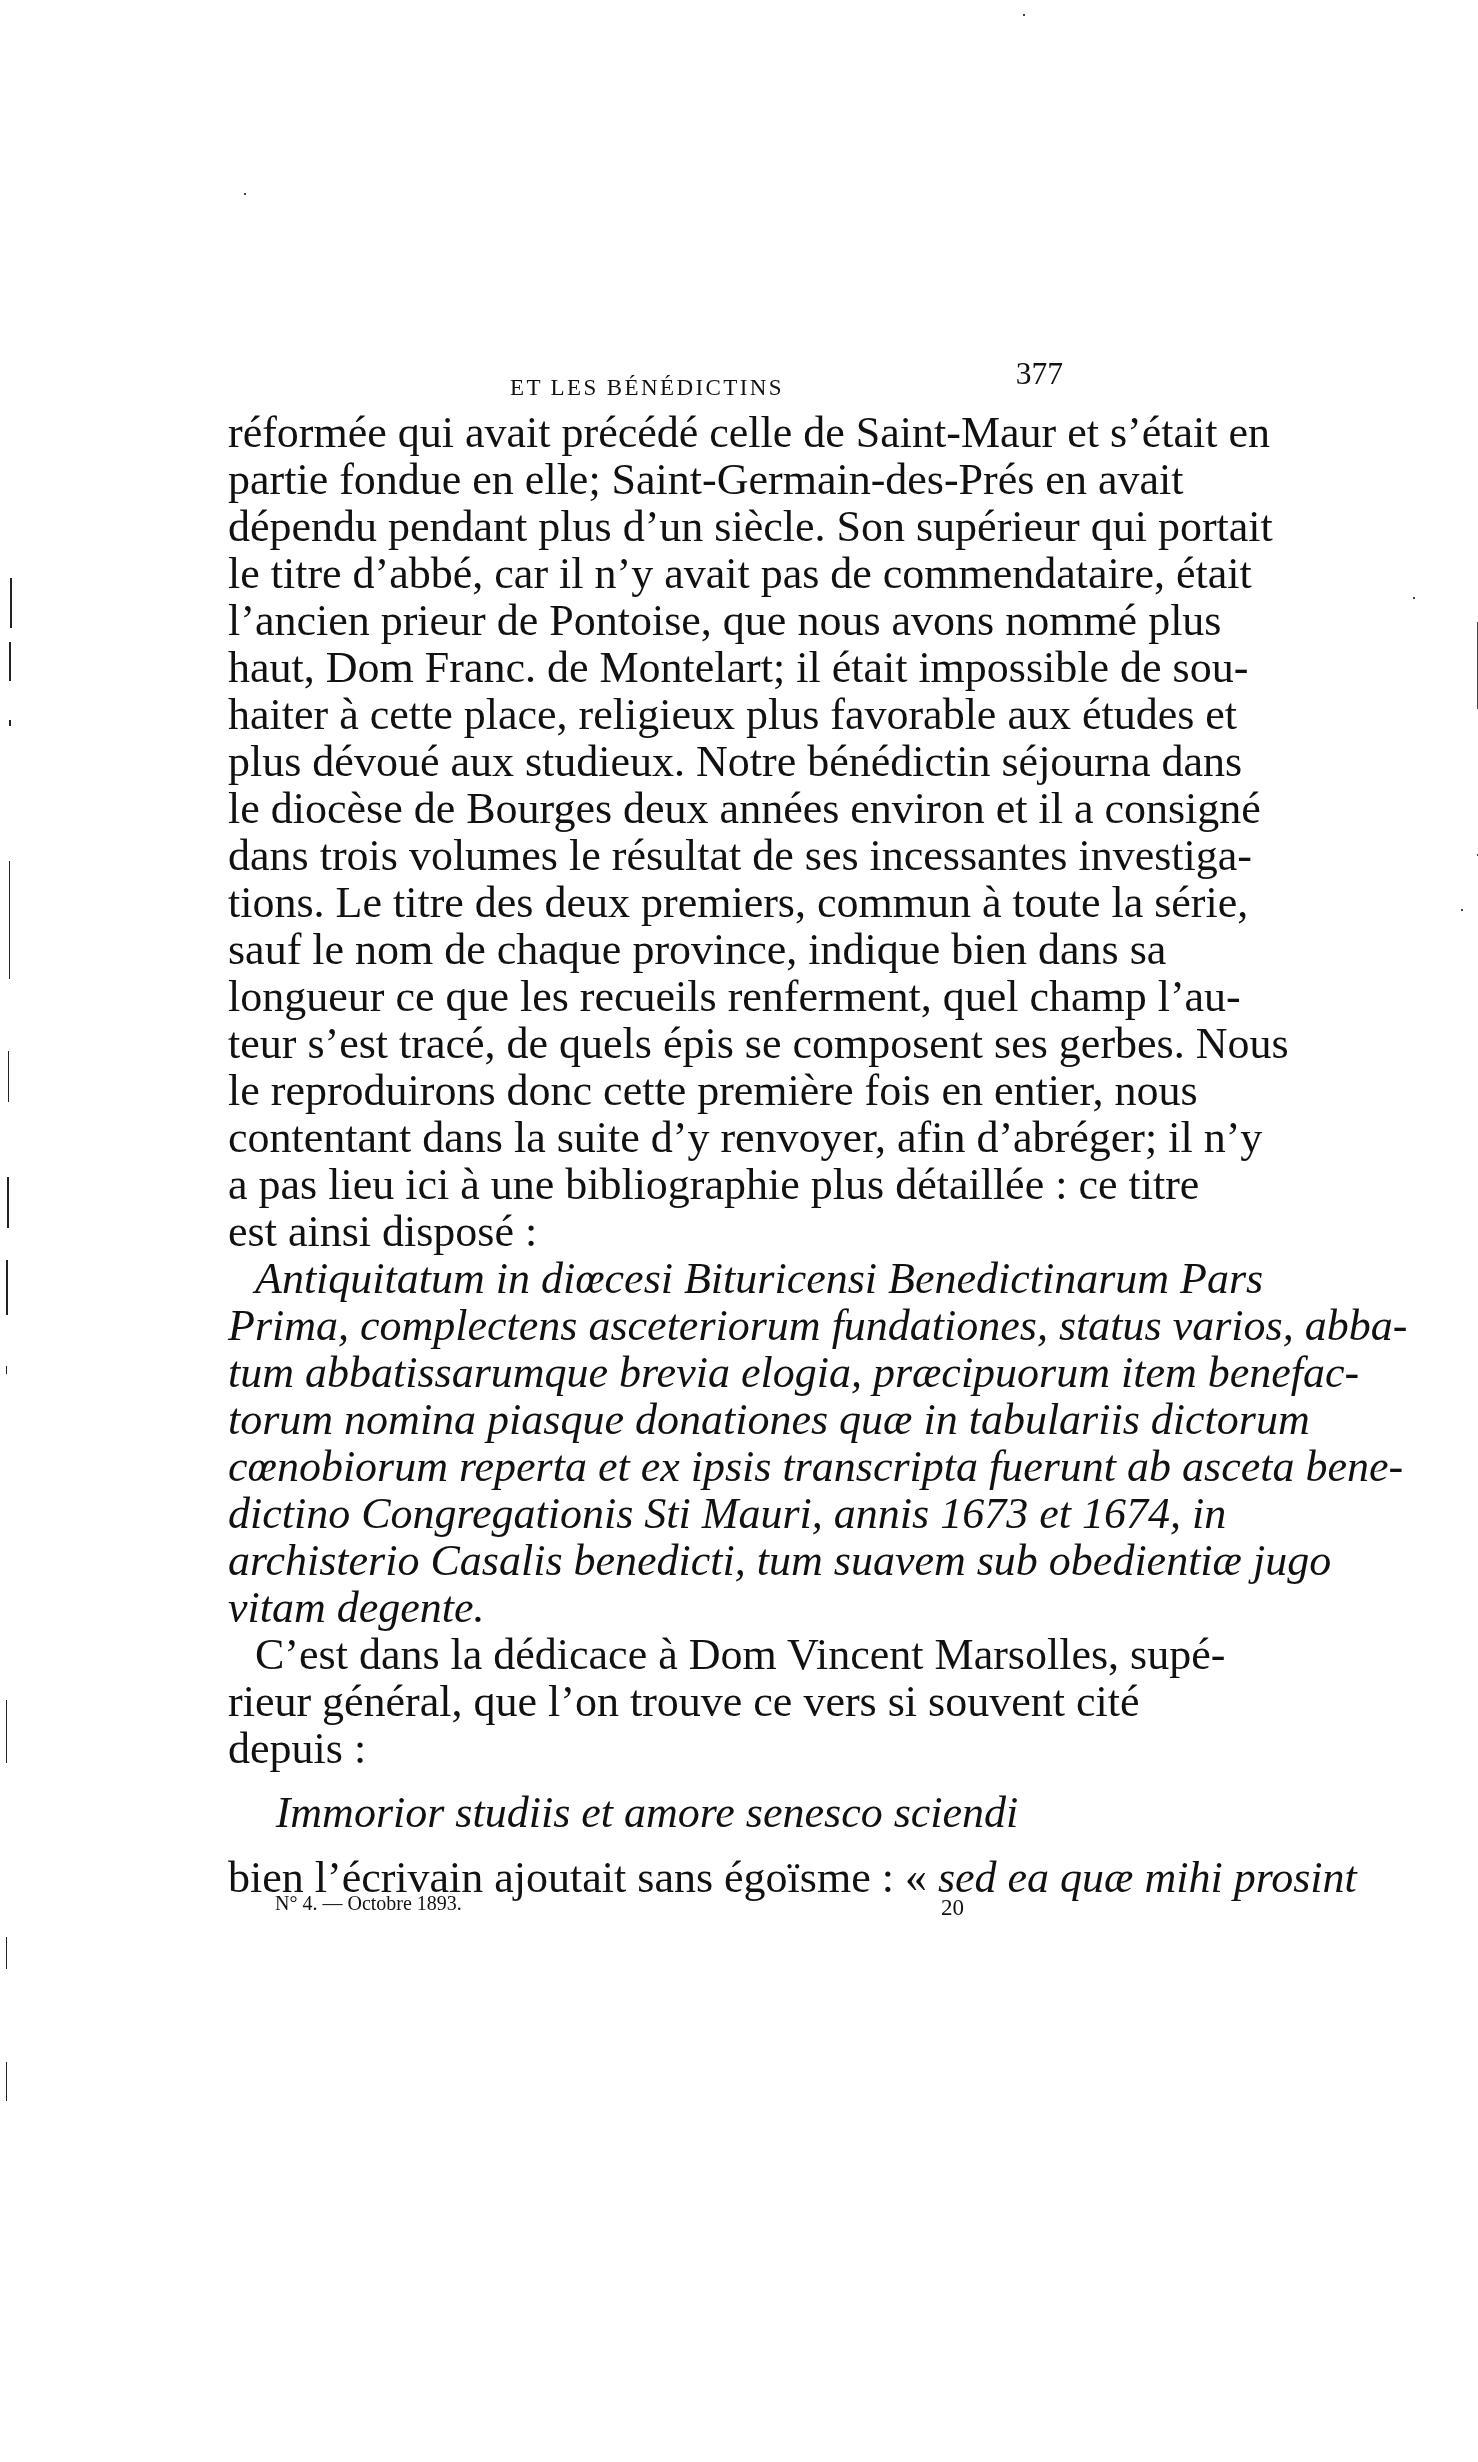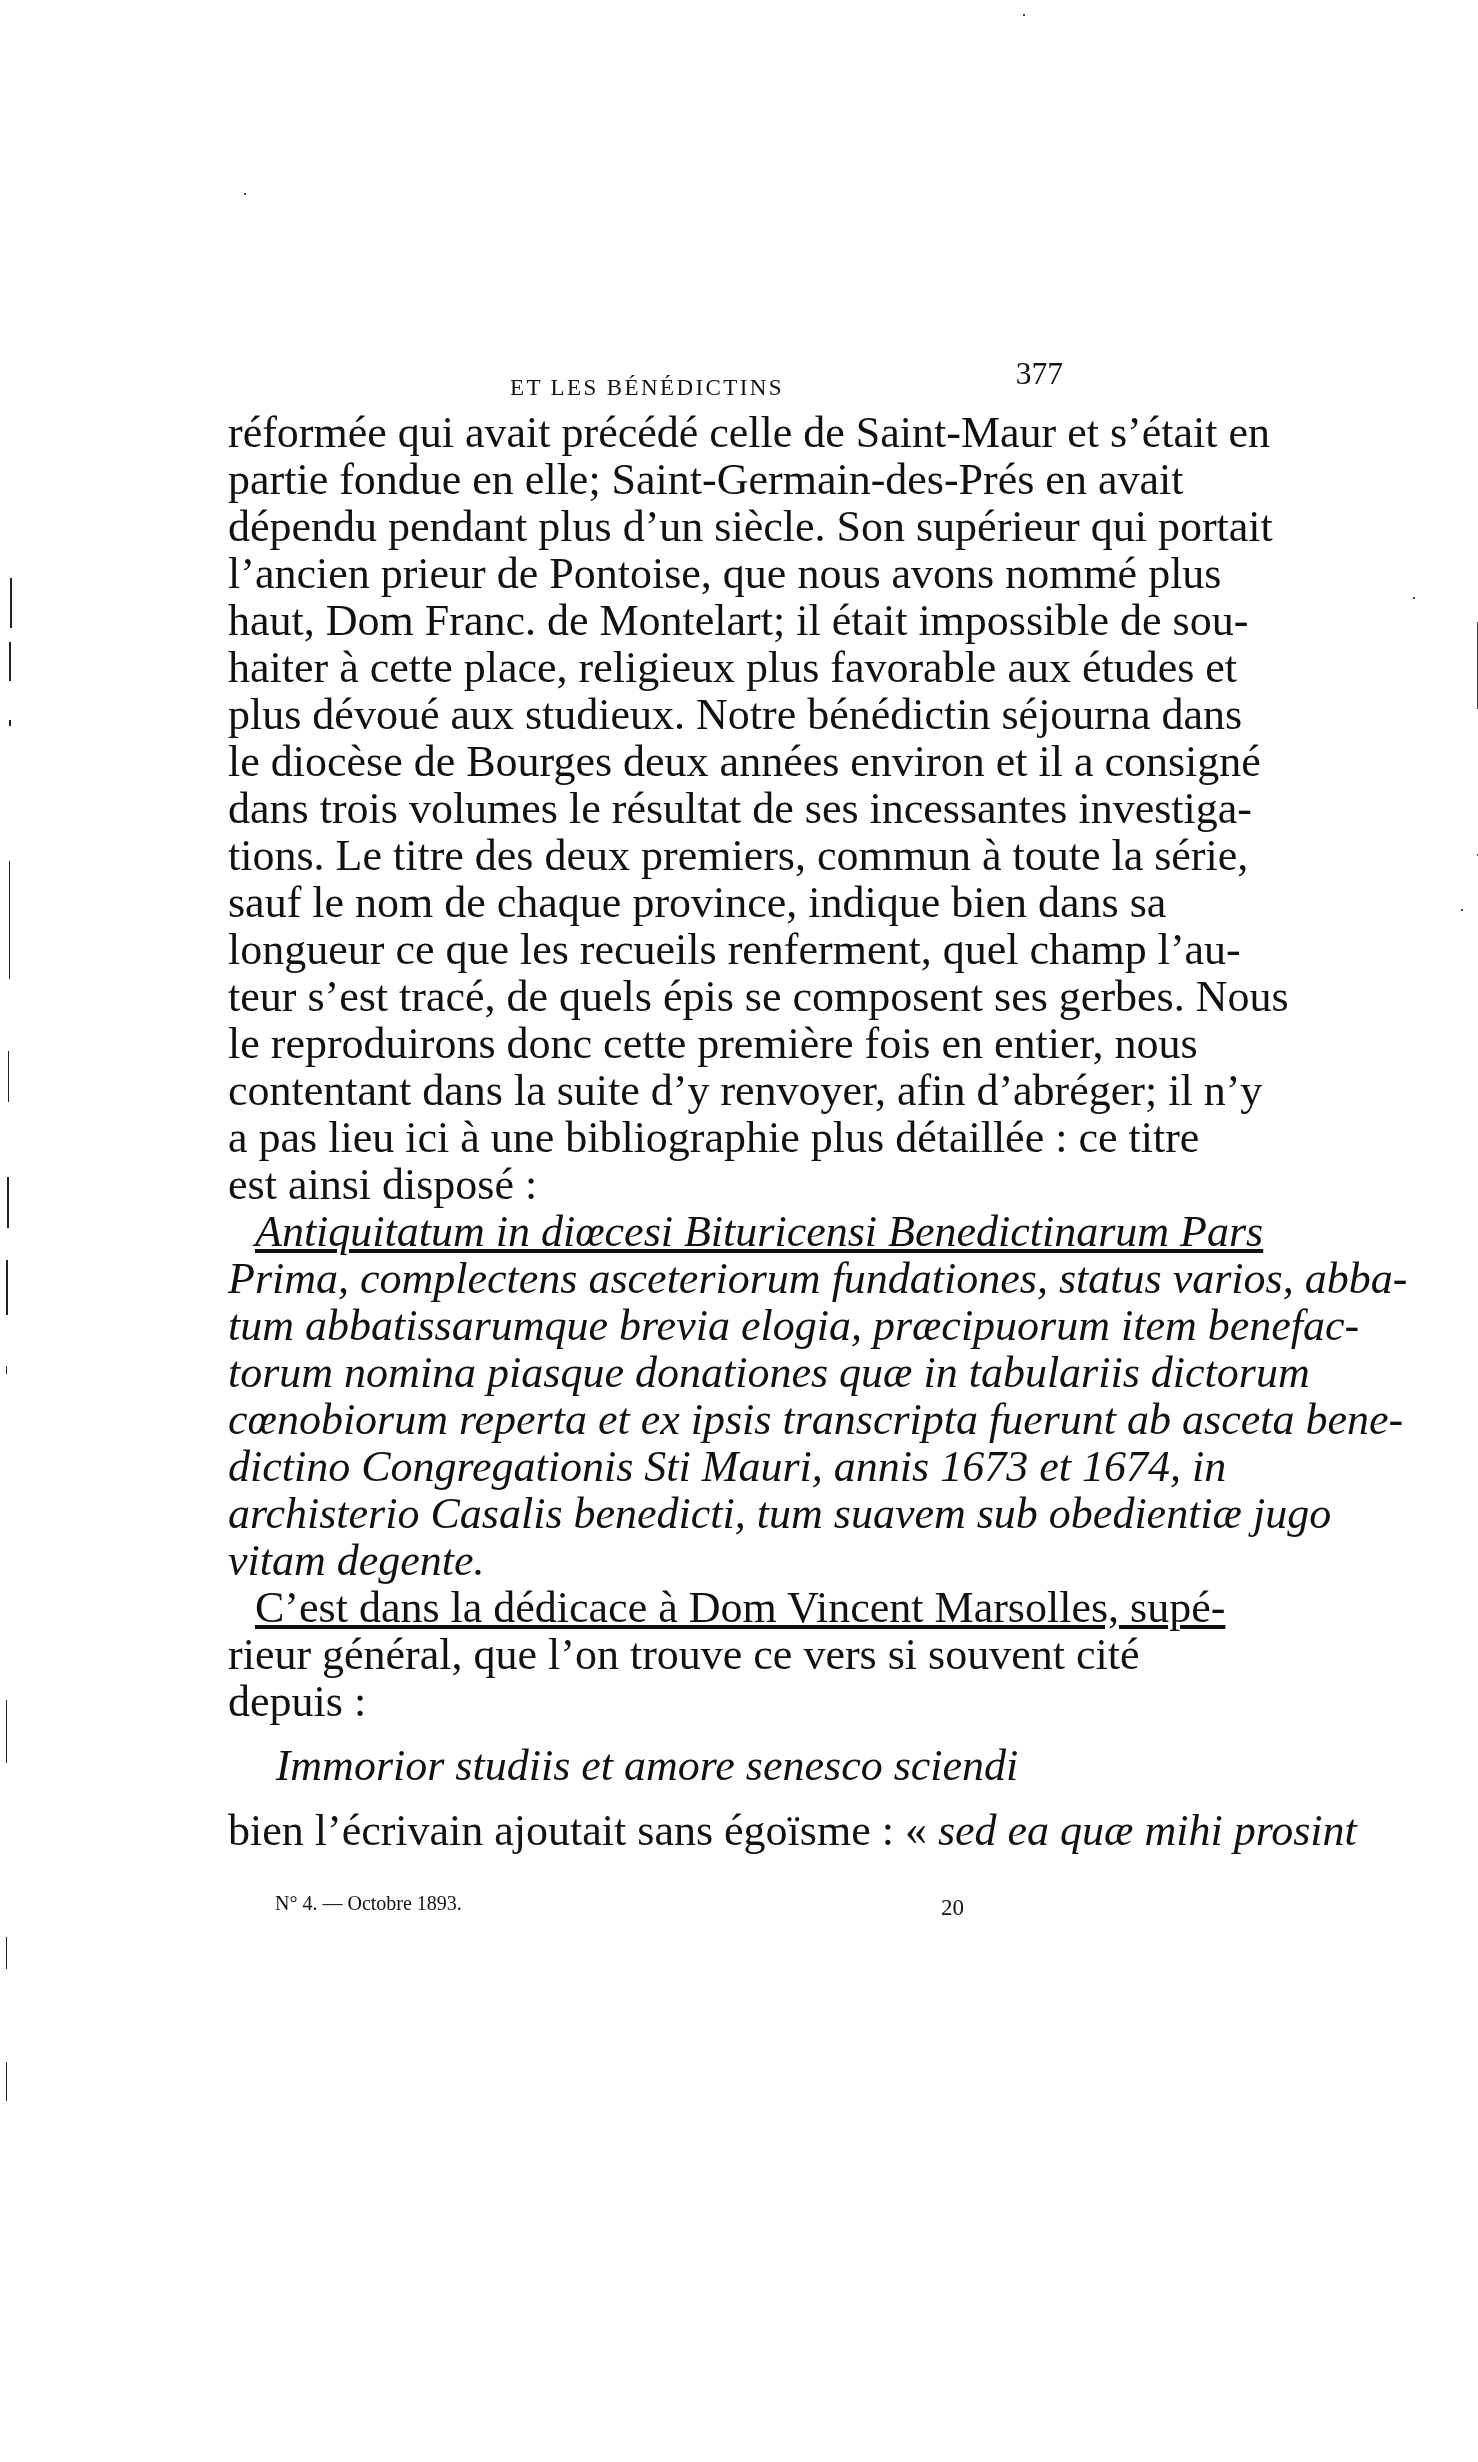--- a/index.html
+++ b/index.html
@@ -7,40 +7,41 @@
          font-family:"Liberation Serif","DejaVu Serif",serif; color:#111; }
   .page-header { position:absolute; top:356px; left:228px; width:838px; height:36px; }
   .running-title { position:absolute; left:0; right:0; text-align:center;
                    font-size:23px; letter-spacing:2.4px; top:19px; }
   .page-number { position:absolute; right:3.1px; top:0; font-size:31.5px; }
   .body-text { position:absolute; top:409px; left:228px; width:838px;
                font-size:44px; line-height:47px; }
   .line { display:block; text-align:justify; text-align-last:justify; white-space:nowrap; height:47px; }
   .line.last { text-align-last:left; }
   .ital { font-style:italic; }
-  .indent { padding-left:27px;text-decoration:underline; }
+  .indent { padding-left:27px; }
   .verse { text-align:right; text-align-last:center; font-style:italic; margin-top:17.3px; margin-bottom:17.3px; }
   .footer { position:absolute; top:1892px; left:228px; width:838px; height:31.5px; }
   .footer-sig { position:absolute; left:47px; top:0; font-size:20px; }
   .footer-num { position:absolute; right:102px; top:3.1px; font-size:23px; }
   .scan-mark { position:absolute; width:1.6px; background:#222; }
   .scan-dot { position:absolute; width:2.4px; height:2.4px; background:#444; }
 </style>
 </head>
 <body>
 
 <div class="page-header">
   <div class="running-title">ET LES BÉNÉDICTINS</div>
   <div class="page-number">377</div>
 </div>
 
 <div class="body-text">
   <span class="line">réformée qui avait précédé celle de Saint-Maur et s’était en</span>
   <span class="line">partie fondue en elle; Saint-Germain-des-Prés en avait</span>
   <span class="line">dépendu pendant plus d’un siècle. Son supérieur qui portait</span>
+  <span class="line">le titre d’abbé, car il n’y avait pas de commendataire, était</span>
   <span class="line">l’ancien prieur de Pontoise, que nous avons nommé plus</span>
   <span class="line">haut, Dom Franc. de Montelart; il était impossible de sou-</span>
   <span class="line">haiter à cette place, religieux plus favorable aux études et</span>
   <span class="line">plus dévoué aux studieux. Notre bénédictin séjourna dans</span>
   <span class="line">le diocèse de Bourges deux années environ et il a consigné</span>
   <span class="line">dans trois volumes le résultat de ses incessantes investiga-</span>
   <span class="line">tions. Le titre des deux premiers, commun à toute la série,</span>
   <span class="line">sauf le nom de chaque province, indique bien dans sa</span>
   <span class="line">longueur ce que les recueils renferment, quel champ l’au-</span>
   <span class="line">teur s’est tracé, de quels épis se composent ses gerbes. Nous</span>

